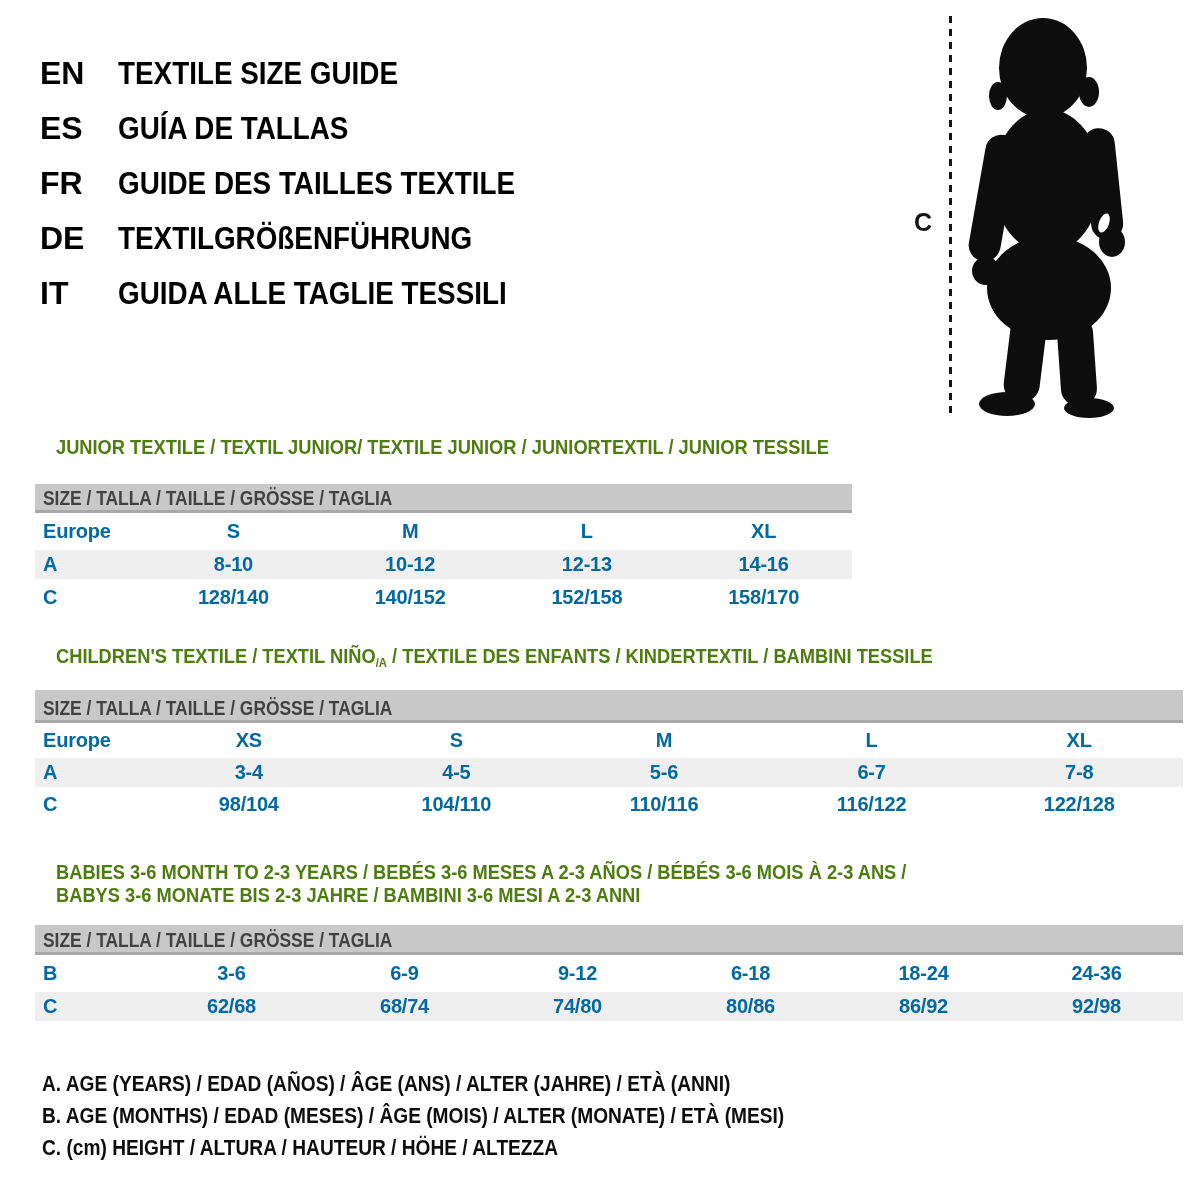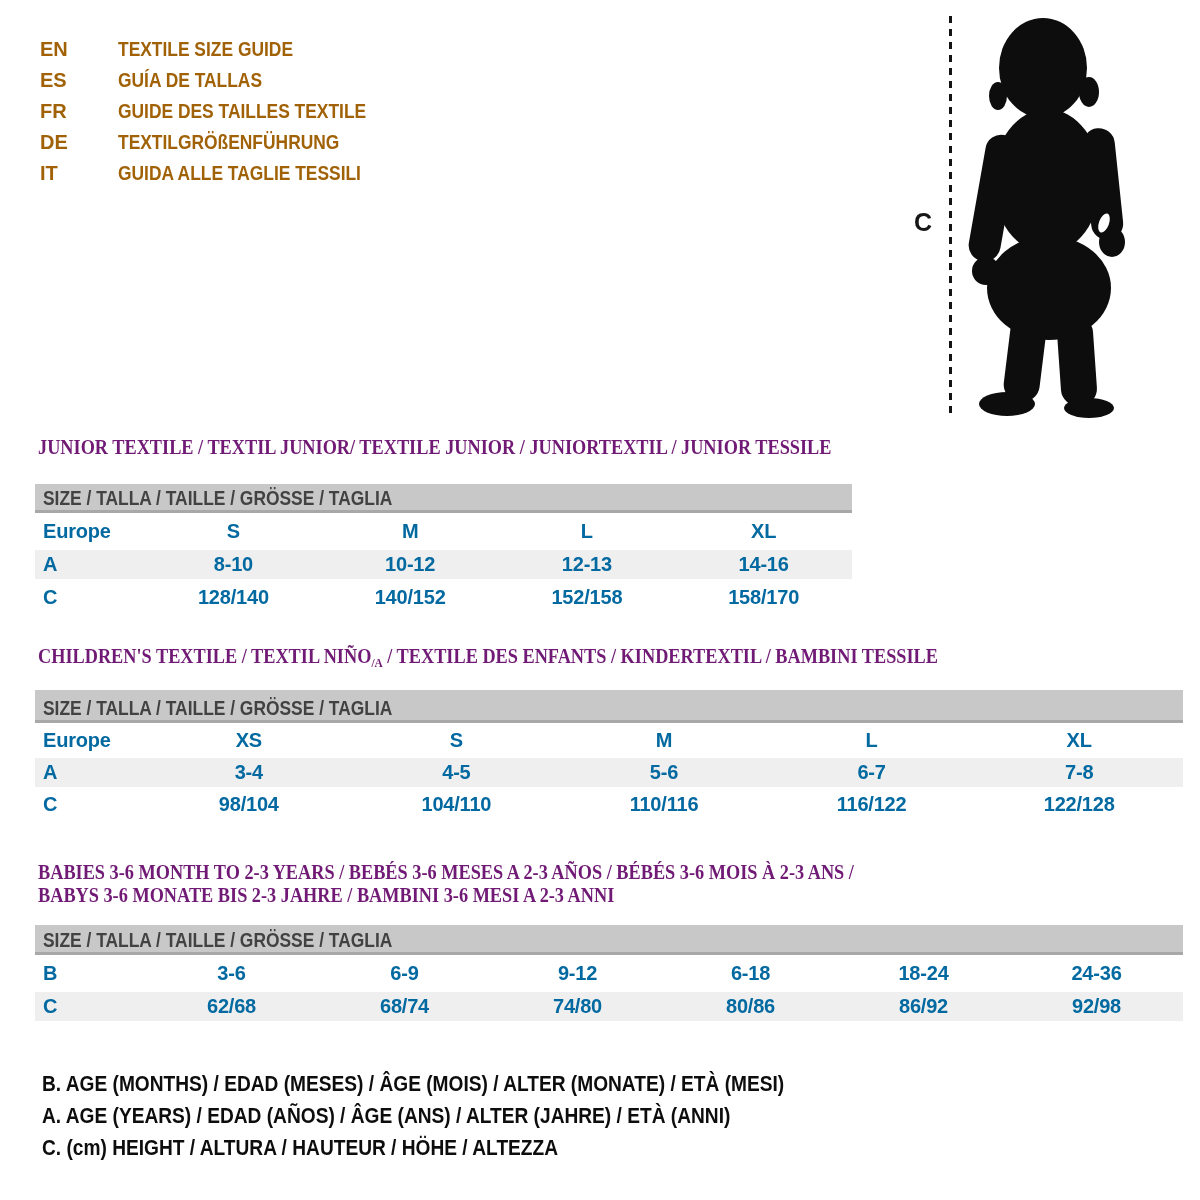--- a/index.html
+++ b/index.html
@@ -5,34 +5,34 @@
   html,body{margin:0;padding:0;}
   body{
     width:1200px;height:1200px;background:#ffffff;position:relative;
     font-family:"Liberation Sans", sans-serif;font-weight:bold;color:#111;
     overflow:hidden;
   }
   .cond{display:inline-block;transform:scaleX(0.87);transform-origin:0 55%;white-space:nowrap;}
 
   
   .lang-block{position:absolute;left:40px;top:34px;}
-  .lang-row{display:flex;line-height:31px;font-size:20px;color:#a16207;}
+  .lang-row{display:flex;line-height:31px;font-size:32px;color:#000000;margin-top:24px;}
   .lang-code{width:78px;flex:0 0 78px;}
   .lang-title{white-space:nowrap;}
 
   
   .measure-line{
     position:absolute;left:949px;top:16px;width:3px;height:400px;
     background:repeating-linear-gradient(to bottom,#141414 0 7px,transparent 7px 13px);
   }
   .measure-label{position:absolute;left:914px;top:208px;font-size:25px;color:#161616;}
   .figure-svg{position:absolute;left:961px;top:16px;width:175px;height:402px;}
 
   
-  .sec-heading{position:absolute;left:38px;font-size:21px;color:#701a75;white-space:nowrap;font-family:Liberation Serif, serif;}
+  .sec-heading{position:absolute;left:56px;font-size:21px;color:#4d7c0f;white-space:nowrap;}
   .sub{font-size:13px;vertical-align:-4px;}
 
   
   .size-table{position:absolute;left:35px;}
   .size-bar{
     background:#c8c8c8;color:#424242;border-bottom:3px solid #a8a8a8;
     display:flex;align-items:flex-end;padding-left:8px;font-size:20px;
   }
   .t-row{display:flex;align-items:center;font-size:20px;color:#0369a1;letter-spacing:-0.2px;}
   .t-label{width:110px;flex:0 0 110px;padding-left:8px;box-sizing:border-box;}
@@ -194,16 +194,16 @@
     <span class="t-cell">62/68</span>
     <span class="t-cell">68/74</span>
     <span class="t-cell">74/80</span>
     <span class="t-cell">80/86</span>
     <span class="t-cell">86/92</span>
     <span class="t-cell">92/98</span>
   </div>
 </div>
 
 <div class="legend">
+  <div class="legend-line"><span class="cond">A. AGE (YEARS) / EDAD (AÑOS) / ÂGE (ANS) / ALTER (JAHRE) / ETÀ (ANNI)</span></div>
   <div class="legend-line"><span class="cond">B. AGE (MONTHS) / EDAD (MESES) / ÂGE (MOIS) / ALTER (MONATE) / ETÀ (MESI)</span></div>
-  <div class="legend-line"><span class="cond">A. AGE (YEARS) / EDAD (AÑOS) / ÂGE (ANS) / ALTER (JAHRE) / ETÀ (ANNI)</span></div>
   <div class="legend-line"><span class="cond">C. (cm) HEIGHT / ALTURA / HAUTEUR / HÖHE / ALTEZZA</span></div>
 </div>
 
 </body></html>

